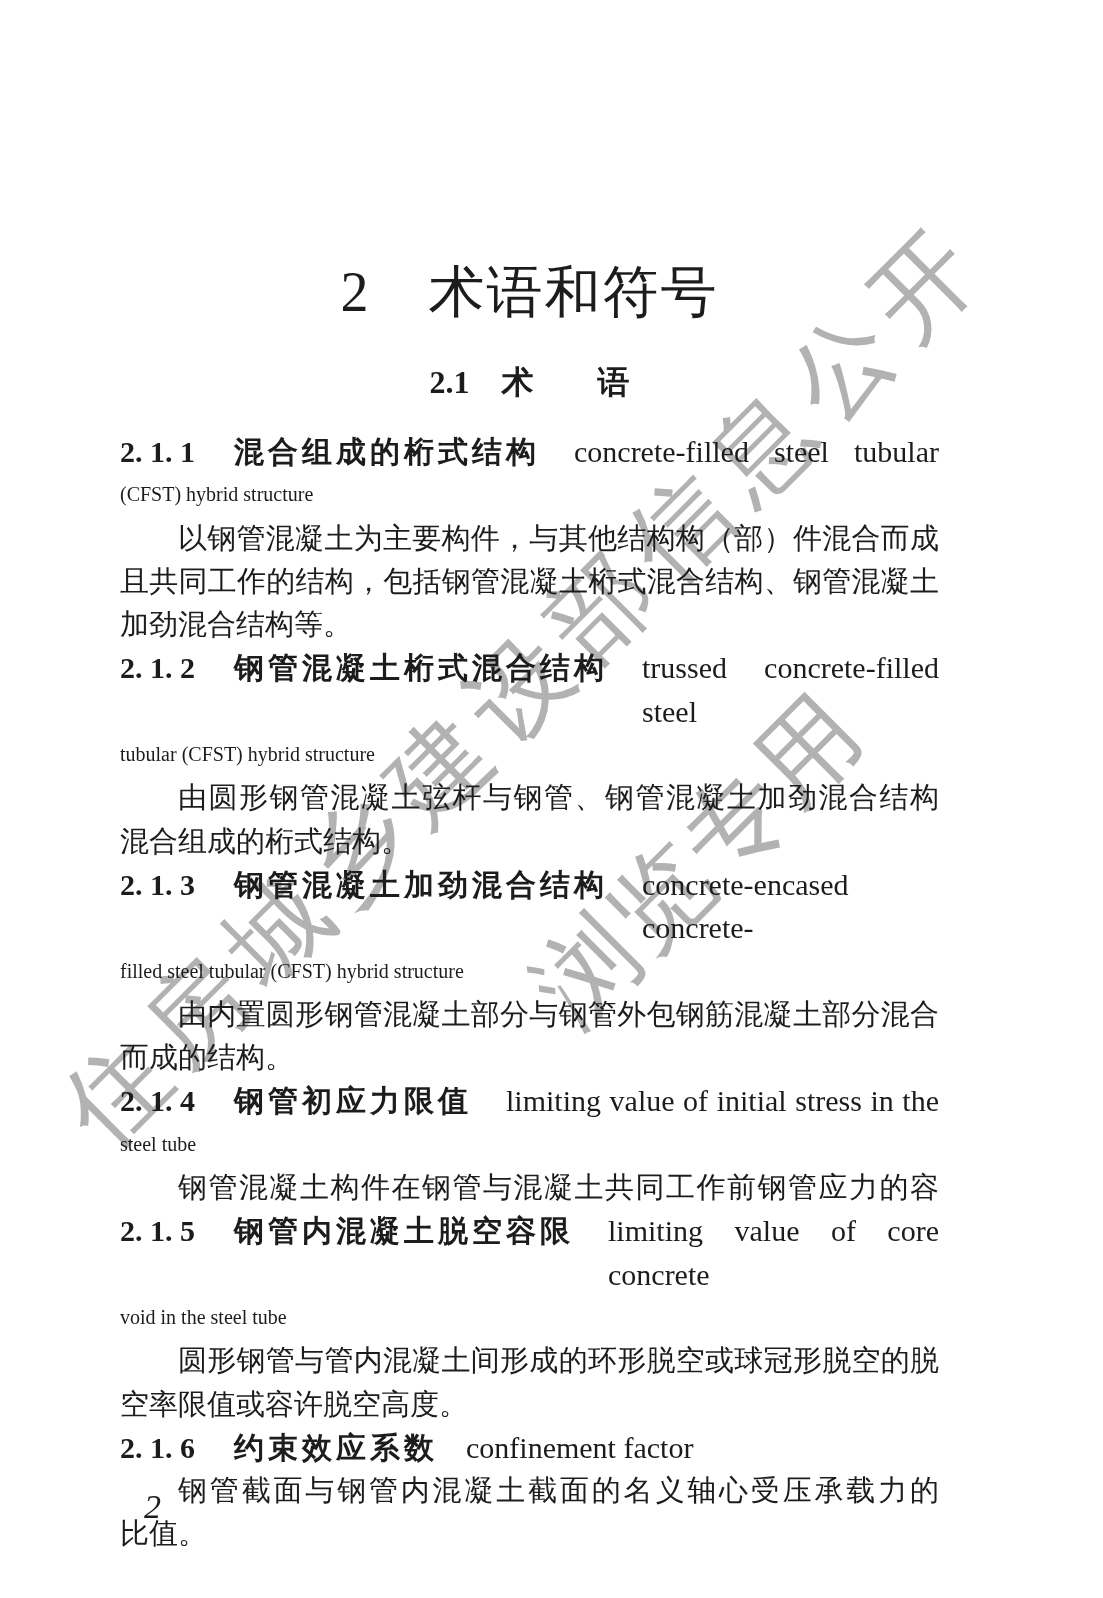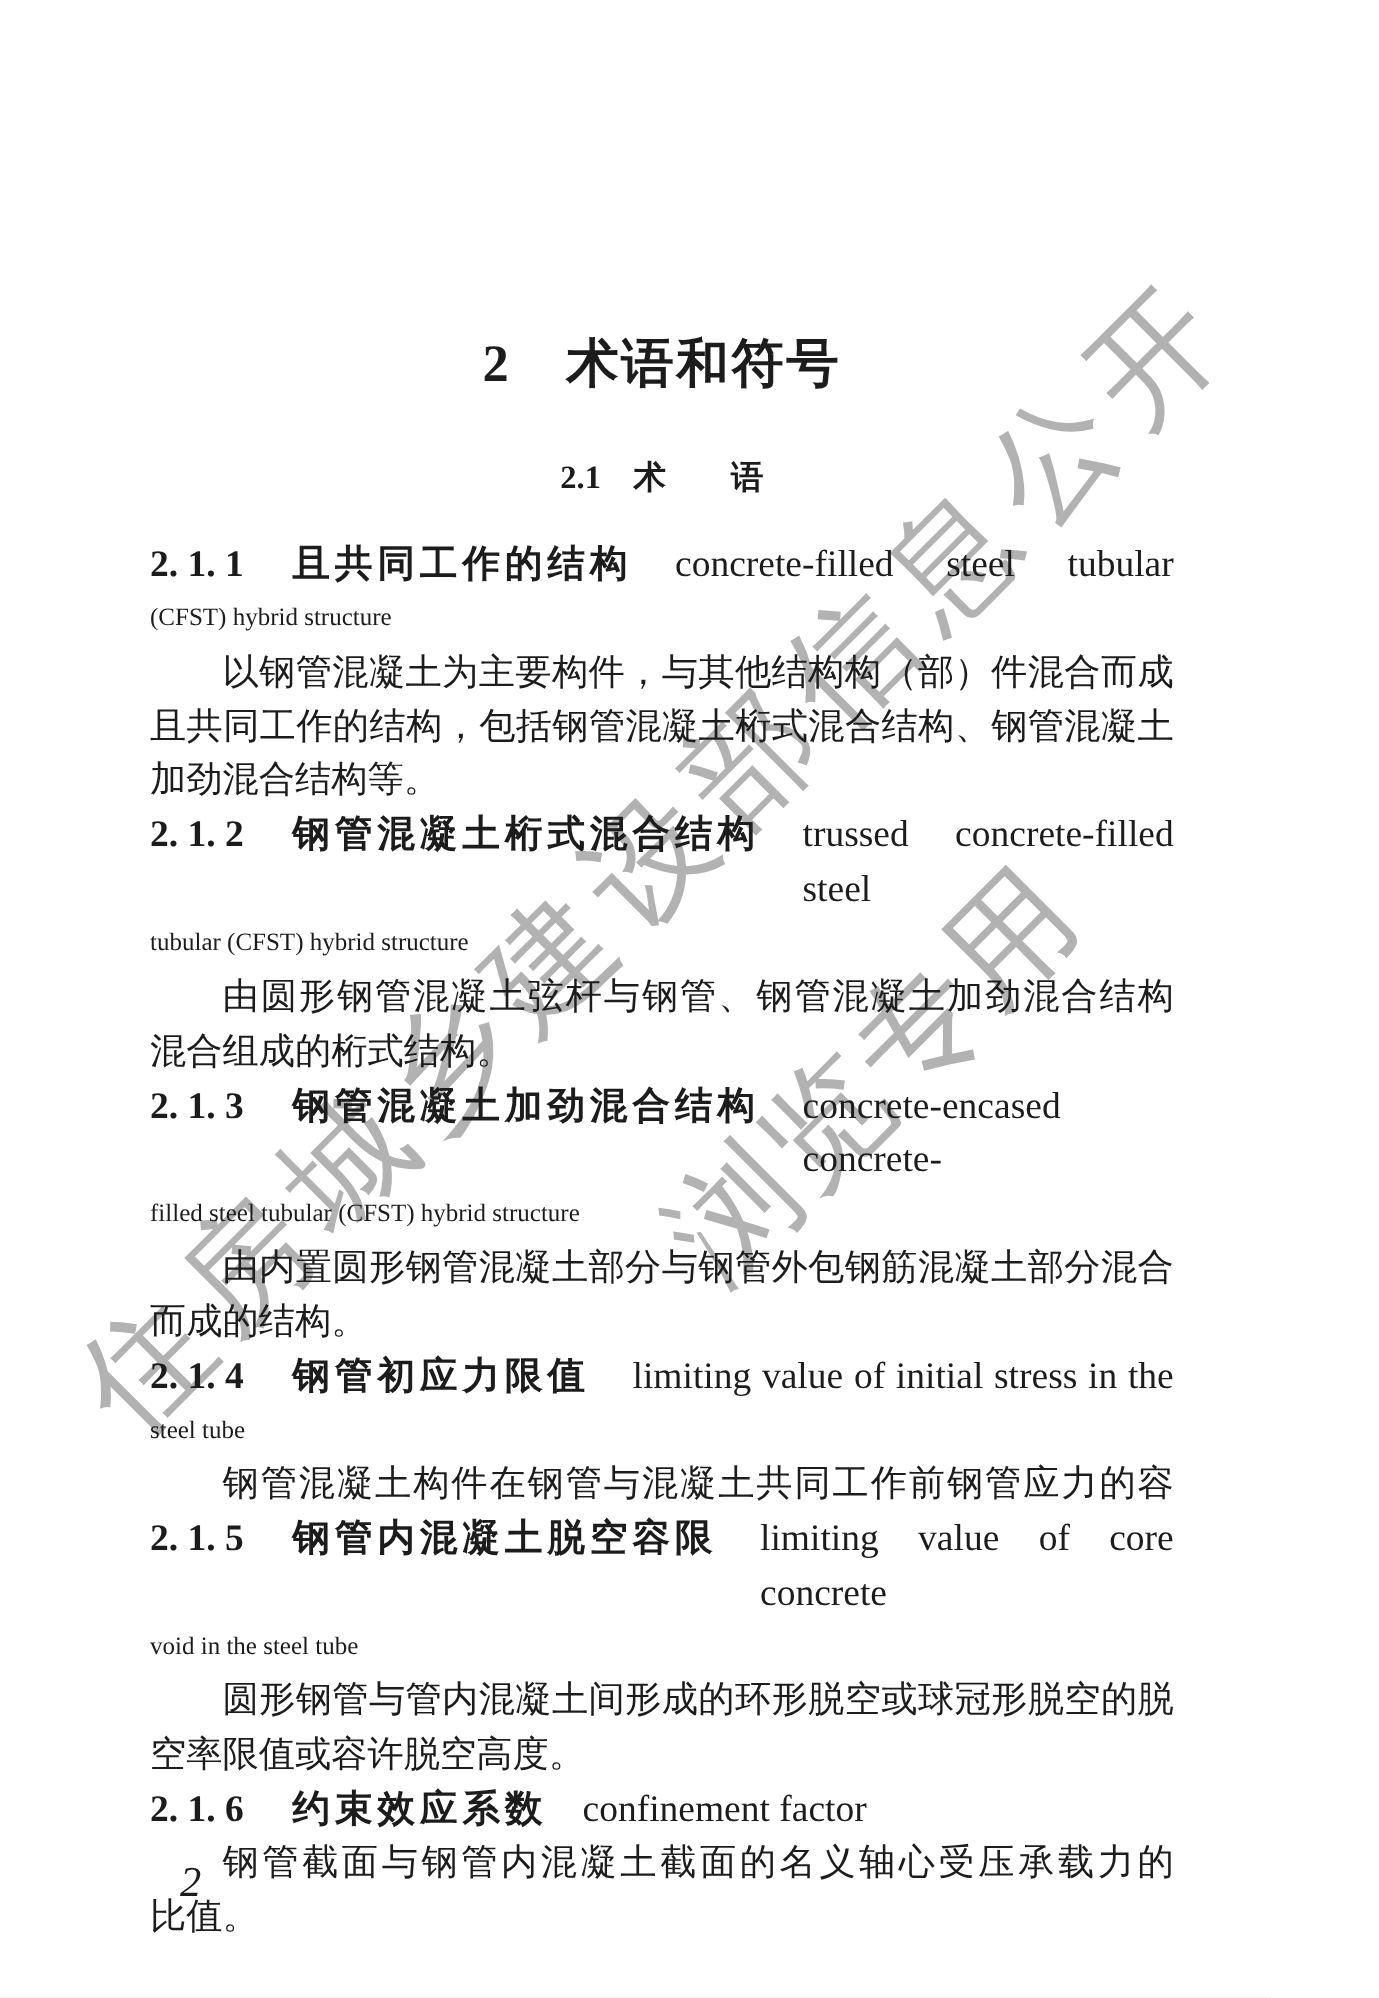--- a/index.html
+++ b/index.html
@@ -22,28 +22,28 @@
     user-select:none;
   }
   .wm-line{white-space:nowrap;line-height:247px;}
   .wm-line1{font-size:100px;letter-spacing:14px;}
   .wm-line2{font-size:100px;letter-spacing:4px;}
   
   .chapter-title{
     position:absolute;left:120px;top:266px;width:819px;
     z-index:1;
     text-align:center;
-    font-size:42px;line-height:52px;font-weight:bold;
+    font-size:56px;line-height:52px;font-weight:normal;
     letter-spacing:2px;
   }
   .section-title{
     position:absolute;left:120px;top:362px;width:819px;
     z-index:1;
     text-align:center;
-    font-size:26px;line-height:40px;font-weight:bold;
+    font-size:32px;line-height:40px;font-weight:bold;
   }
   .doc-body{
     position:absolute;left:120px;top:430px;width:819px;
     z-index:1;
     font-size:29px;
   }
   .line{
     line-height:43.3px;
     min-height:43.3px;
   }
@@ -99,21 +99,21 @@
 
   <div class="chapter-title">2　术语和符号</div>
 
   <div class="section-title">2.1　术　　语</div>
 
   <div class="doc-body">
 
     <div>
       <div class="line heading">
         <span class="num">2. 1. 1</span>
-        <span class="zh-term">且共同工作的结构</span>
+        <span class="zh-term">混合组成的桁式结构</span>
         <span class="en-term">concrete-filled steel tubular</span>
       </div>
       <div class="line en">(CFST) hybrid structure</div>
       <div class="line just indent">以钢管混凝土为主要构件，与其他结构构（部）件混合而成</div>
       <div class="line just">且共同工作的结构，包括钢管混凝土桁式混合结构、钢管混凝土</div>
       <div class="line">加劲混合结构等。</div>
     </div>
 
     <div>
       <div class="line heading">

